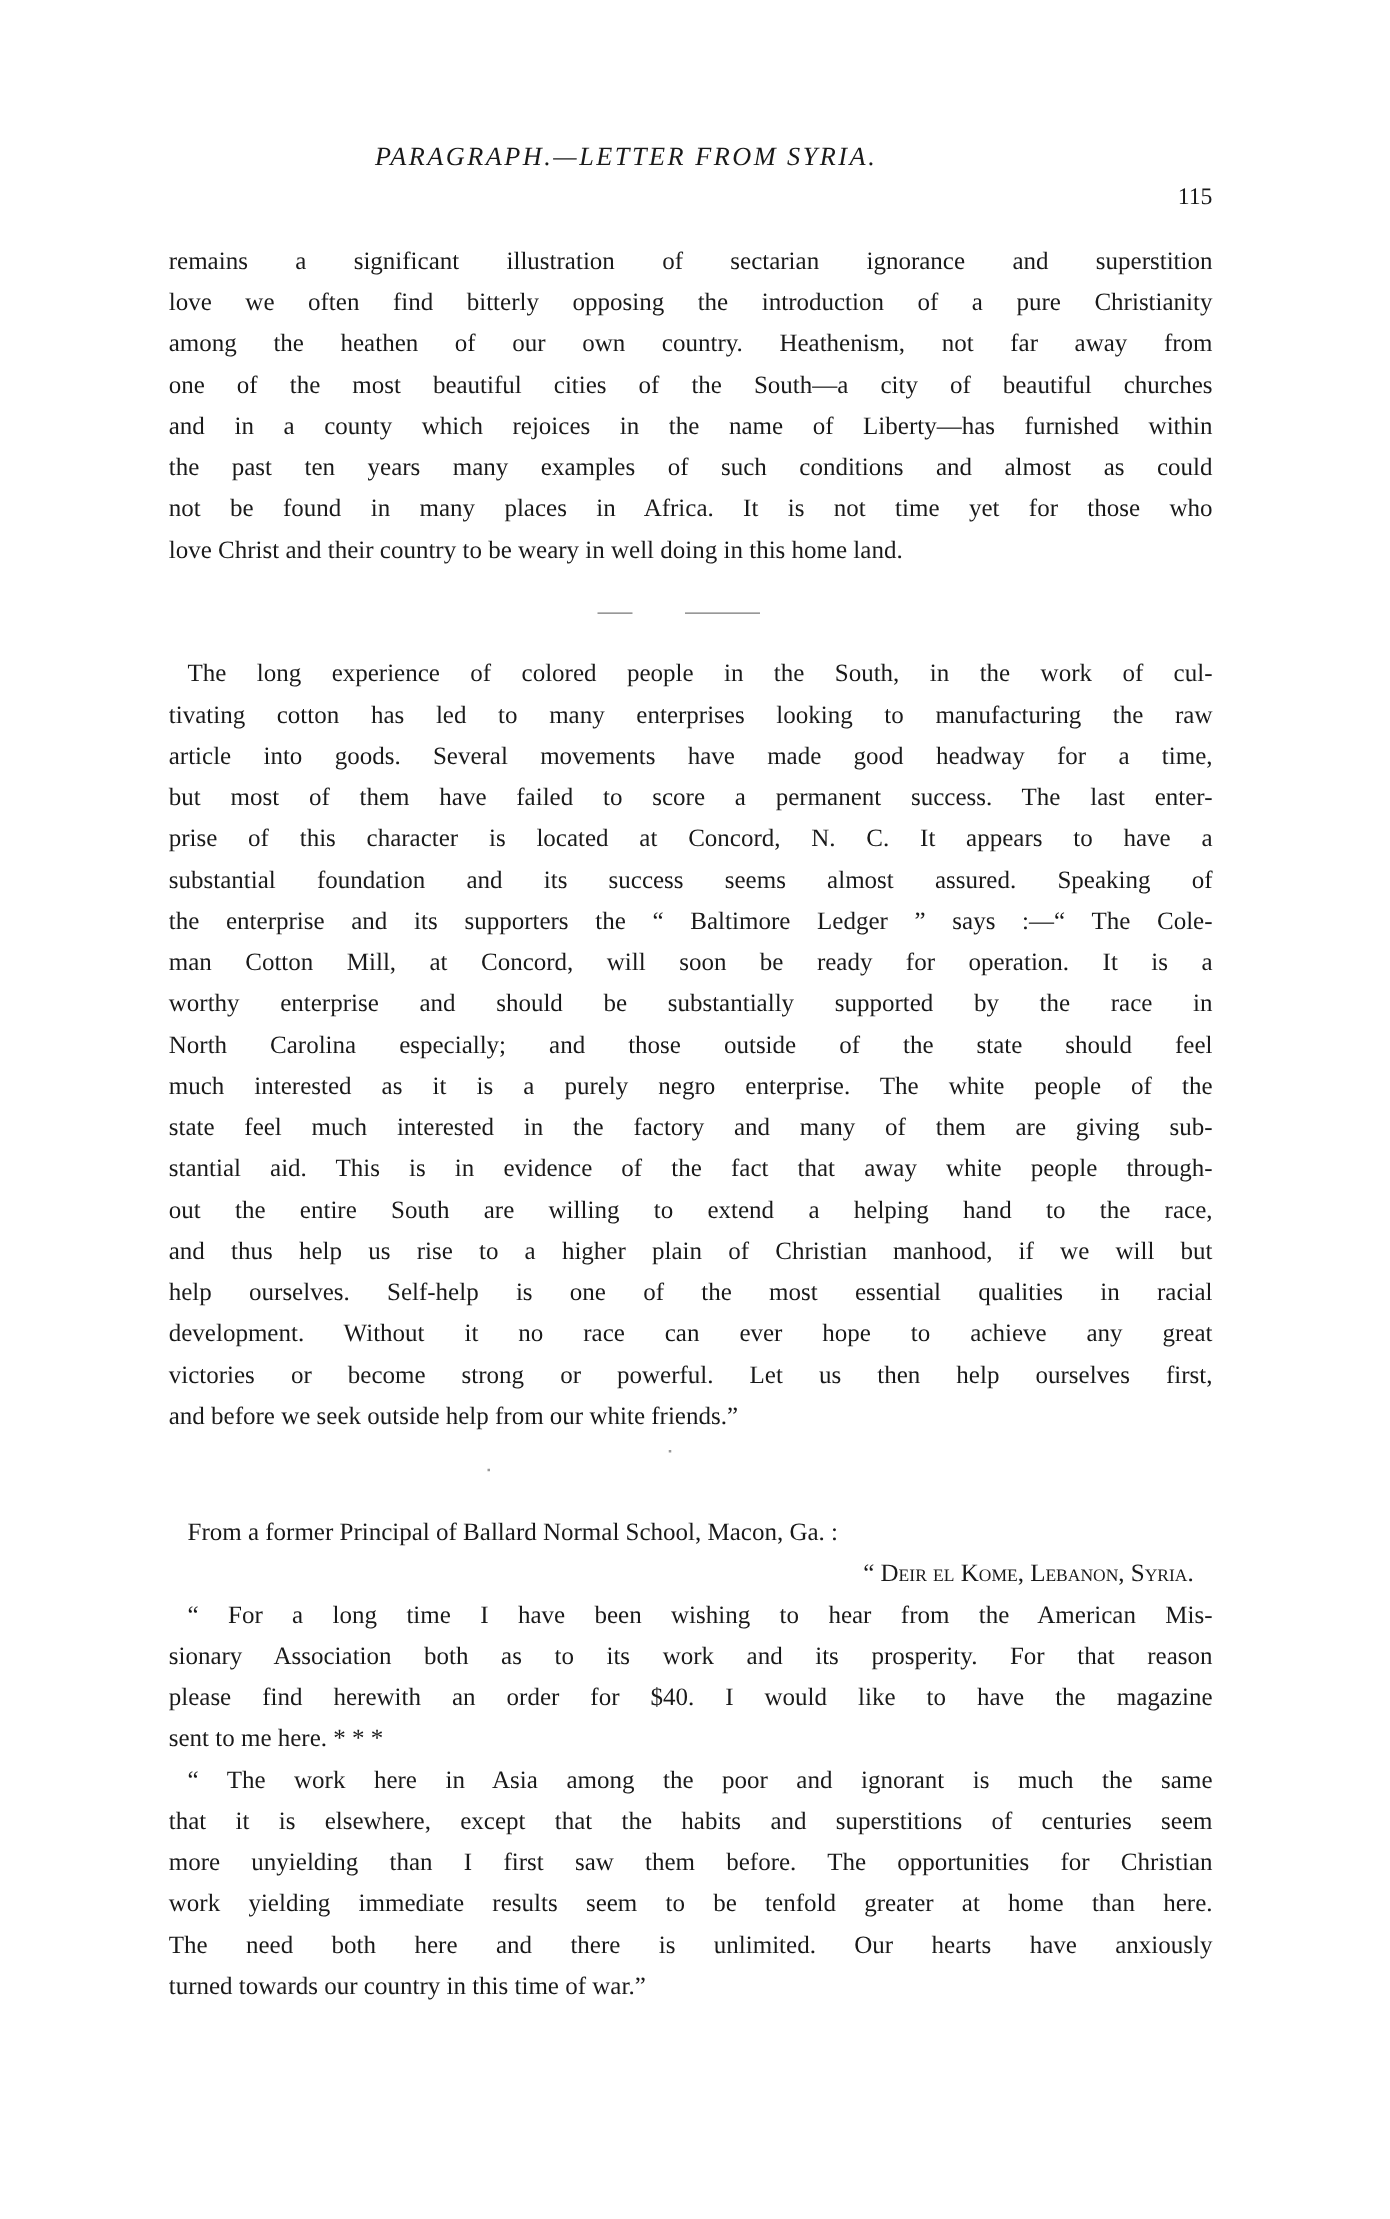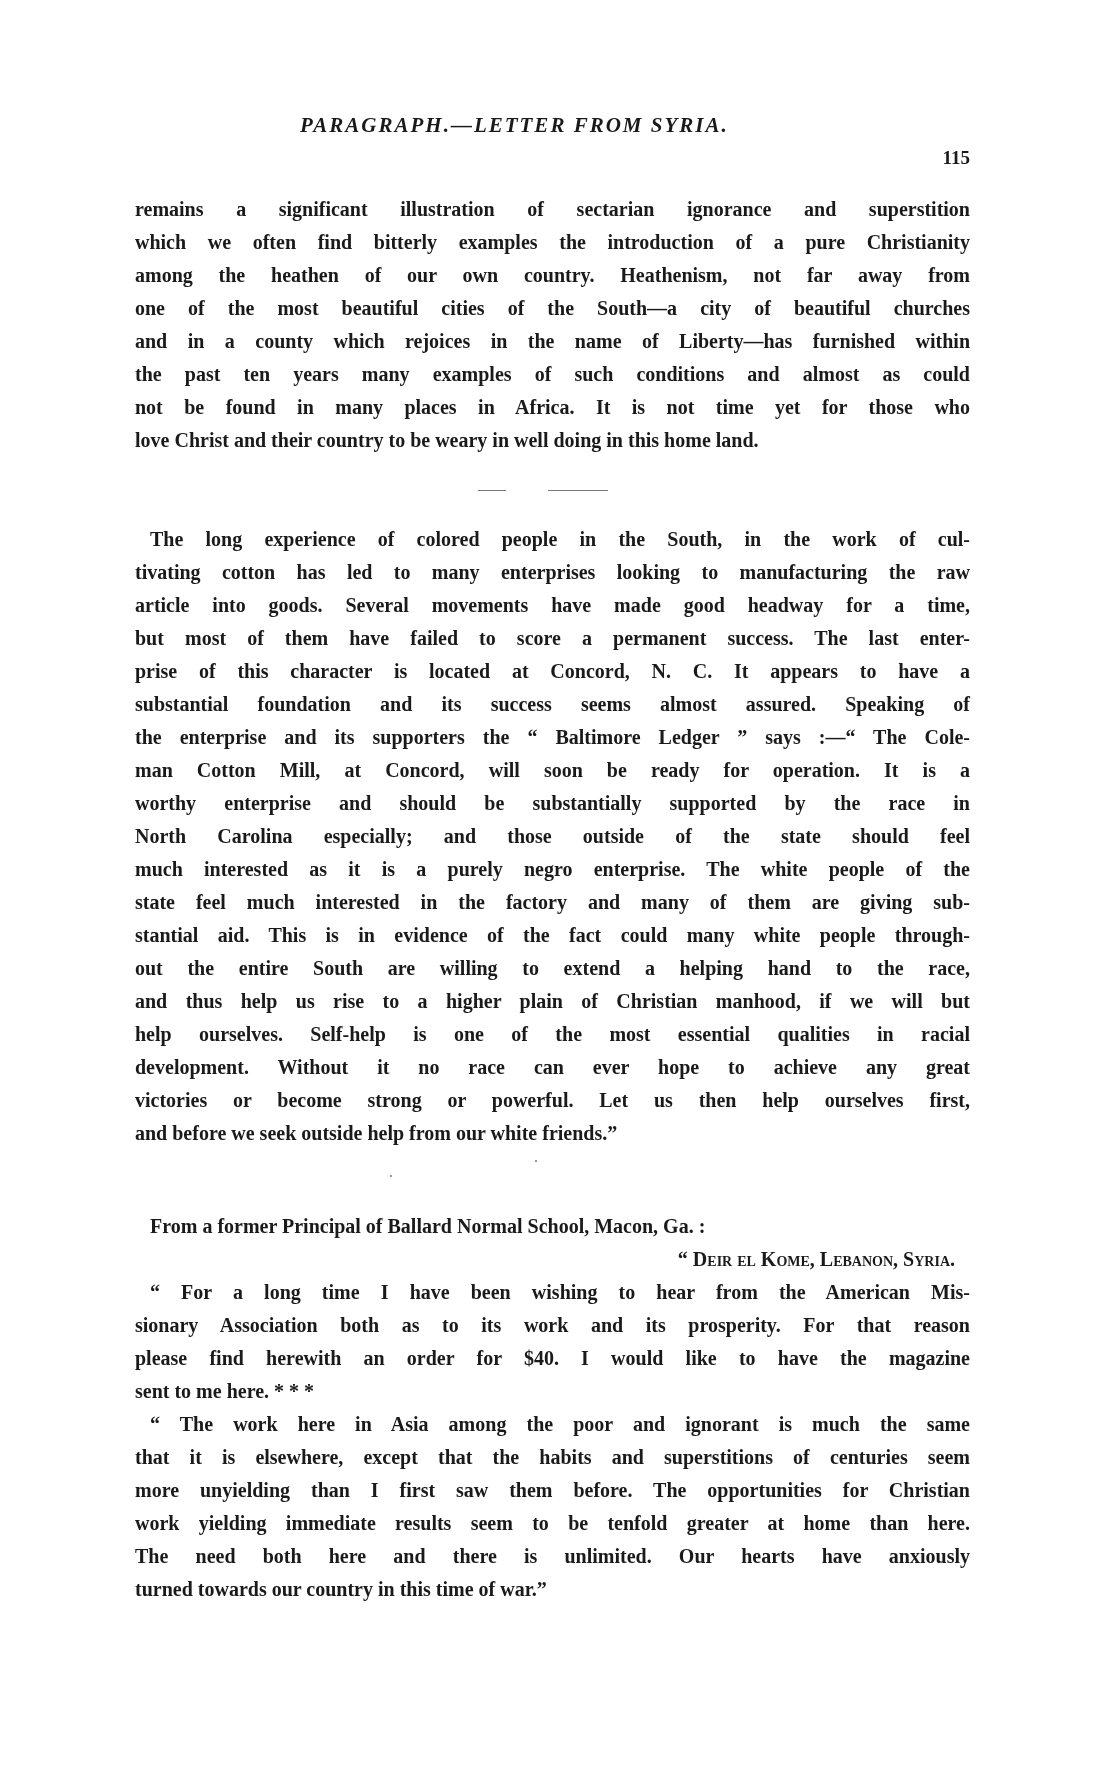--- a/index.html
+++ b/index.html
@@ -1,18 +1,18 @@
 <!DOCTYPE html>
 <html><head>
 <meta charset="utf-8">
 <style>
   html, body { margin: 0; padding: 0; background: #ffffff; }
   body { width: 1112px; height: 1775px; position: relative; overflow: hidden;
          font-family: "Liberation Serif", "DejaVu Serif", serif; color: #1a1a1a; }
-  .page { position: absolute; left: 0; top: 0; width: 1112px; height: 1775px; font-weight: bold; }
+  .page { position: absolute; left: 0; top: 0; width: 1112px; height: 1775px; }
   .header { position: absolute; top: 113px; left: 135px; width: 835px; height: 30px; }
   .running-title { position: absolute; left: 165px; top: 0; font-style: italic; font-size: 21px;
                    letter-spacing: 2px; text-transform: uppercase; }
   .page-number { position: absolute; right: 0; top: 2px; font-size: 19px; margin-top: 32px; }
   .block { position: absolute; left: 135px; width: 835px; font-size: 20px; line-height: 33px; }
   .line { display: block; text-align: justify; text-align-last: justify; white-space: nowrap; height: 33px; }
   .line.last { text-align-last: left; }
   .line.indent { padding-left: 15px; }
   .line.right { text-align: right; text-align-last: right; padding-right: 15px; }
   .sc { font-variant: small-caps; }
@@ -24,21 +24,21 @@
 
 <div class="page">
 
   <div class="header">
     <span class="running-title">PARAGRAPH.—LETTER FROM SYRIA.</span>
     <span class="page-number">115</span>
   </div>
 
   <div class="block" style="top:193px;">
     <span class="line">remains a significant illustration of sectarian ignorance and superstition</span>
-    <span class="line">which we often find bitterly examples the introduction of a pure Christianity</span>
+    <span class="line">love we often find bitterly opposing the introduction of a pure Christianity</span>
     <span class="line">among the heathen of our own country. Heathenism, not far away from</span>
     <span class="line">one of the most beautiful cities of the South—a city of beautiful churches</span>
     <span class="line">and in a county which rejoices in the name of Liberty—has furnished within</span>
     <span class="line">the past ten years many examples of such conditions and almost as could</span>
     <span class="line">not be found in many places in Africa. It is not time yet for those who</span>
     <span class="line last">love Christ and their country to be weary in well doing in this home land.</span>
   </div>
 
   <div class="sep" style="top:490px; left:478px; width:28px;"></div>
   <div class="sep" style="top:490px; left:548px; width:60px;"></div>
@@ -49,21 +49,21 @@
     <span class="line">article into goods. Several movements have made good headway for a time,</span>
     <span class="line">but most of them have failed to score a permanent success. The last enter-</span>
     <span class="line">prise of this character is located at Concord, N. C. It appears to have a</span>
     <span class="line">substantial foundation and its success seems almost assured. Speaking of</span>
     <span class="line">the enterprise and its supporters the “ Baltimore Ledger ” says :—“ The Cole-</span>
     <span class="line">man Cotton Mill, at Concord, will soon be ready for operation. It is a</span>
     <span class="line">worthy enterprise and should be substantially supported by the race in</span>
     <span class="line">North Carolina especially; and those outside of the state should feel</span>
     <span class="line">much interested as it is a purely negro enterprise. The white people of the</span>
     <span class="line">state feel much interested in the factory and many of them are giving sub-</span>
-    <span class="line">stantial aid. This is in evidence of the fact could many white people through-</span>
+    <span class="line">stantial aid. This is in evidence of the fact that away white people through-</span>
     <span class="line">out the entire South are willing to extend a helping hand to the race,</span>
     <span class="line">and thus help us rise to a higher plain of Christian manhood, if we will but</span>
     <span class="line">help ourselves. Self-help is one of the most essential qualities in racial</span>
     <span class="line">development. Without it no race can ever hope to achieve any great</span>
     <span class="line">victories or become strong or powerful. Let us then help ourselves first,</span>
     <span class="line last">and before we seek outside help from our white friends.”</span>
   </div>
 
   <div class="dot" style="top:1175px; left:390px;"></div>
   <div class="dot" style="top:1160px; left:535px;"></div>

